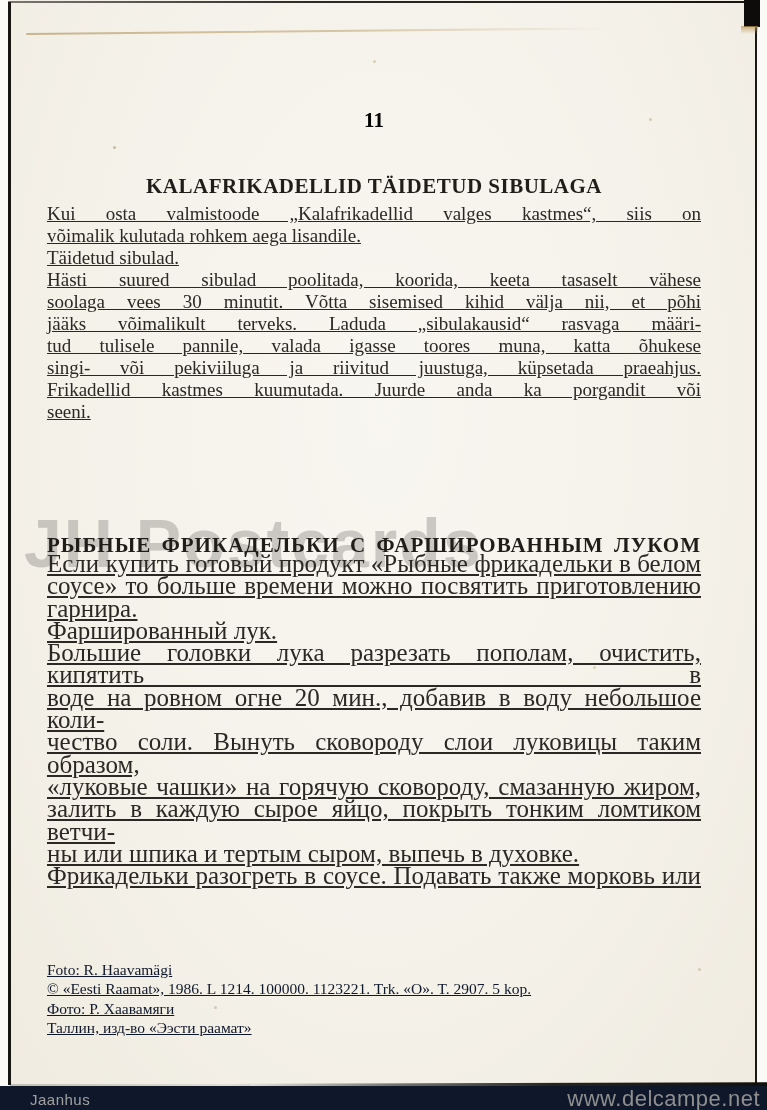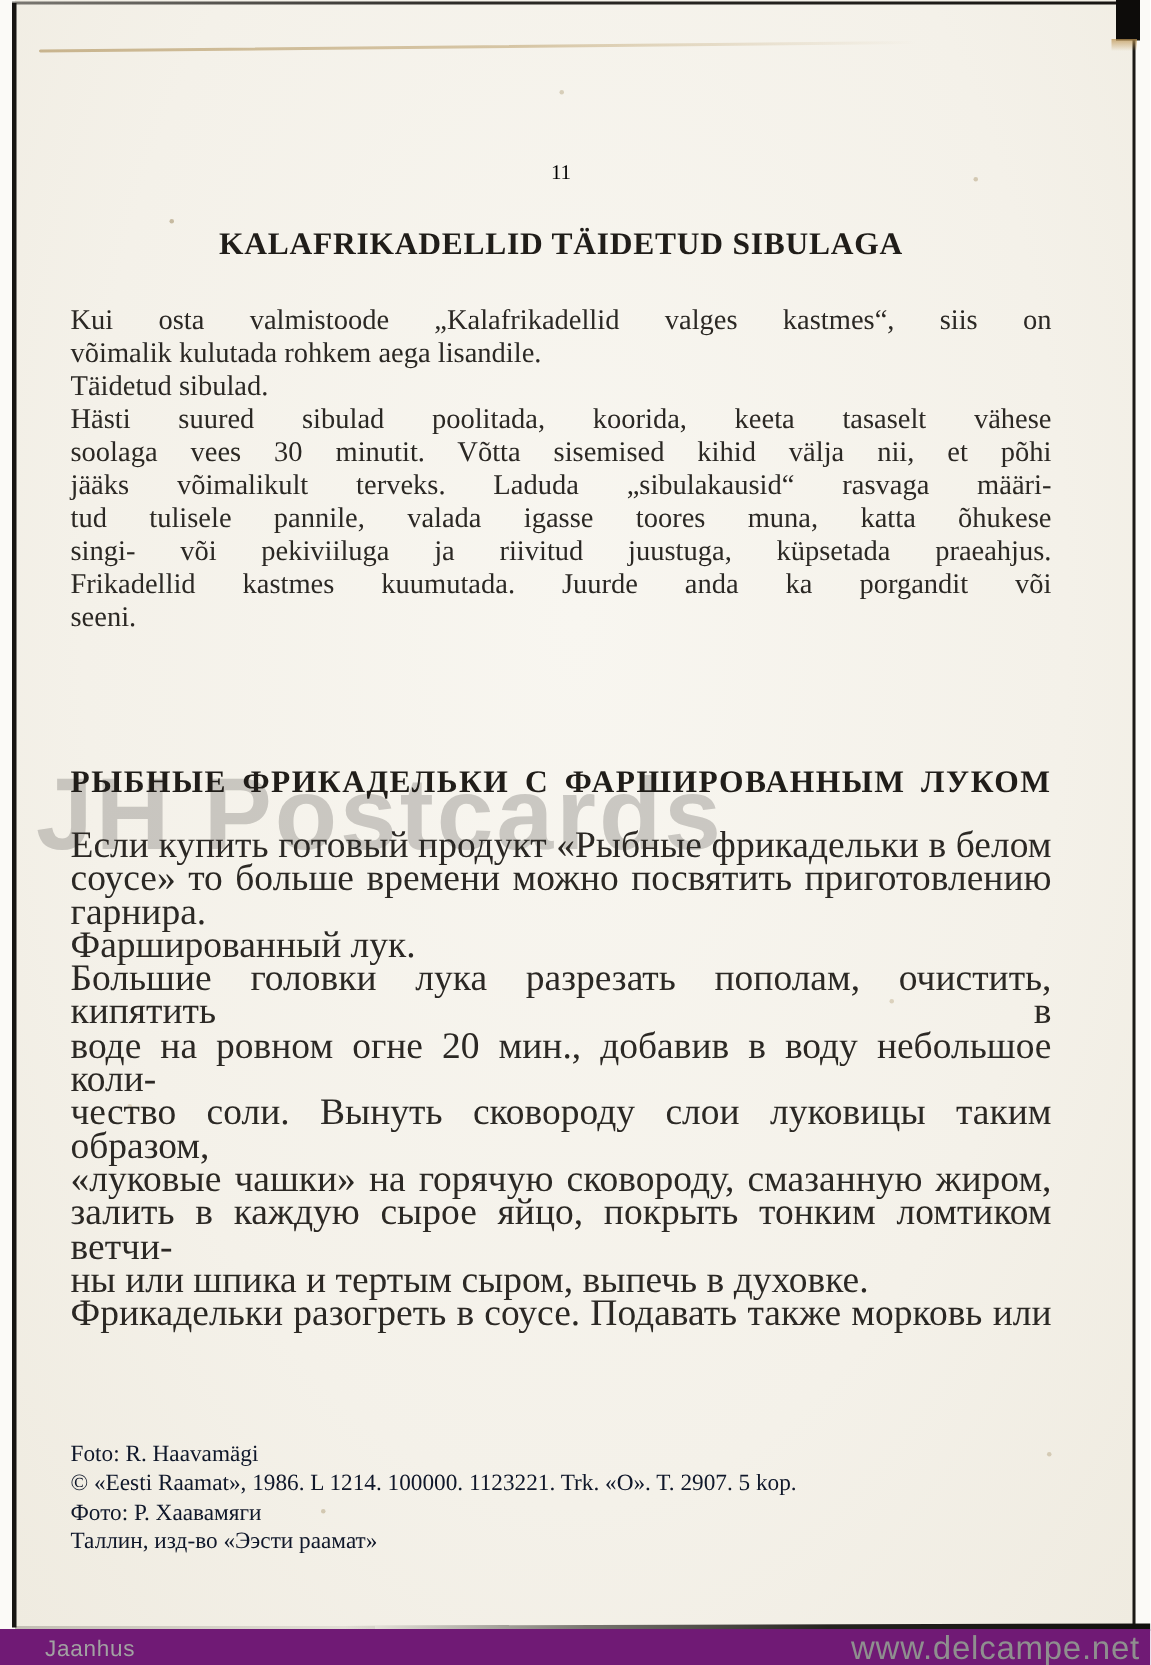--- a/index.html
+++ b/index.html
@@ -89,45 +89,45 @@
     letter-spacing: 2px;
     color: rgba(108,106,102,0.32);
     white-space: nowrap;
     z-index: 1;
     transform: scaleX(1.0);
   }
   
   .text-col { position: absolute; left: 47px; width: 654px; z-index: 3; }
   .page-number {
     top: 108px; text-align: center;
-    font-weight: normal; font-size: 14px; color: #000000;
+    font-weight: bold; font-size: 21px; color: #000000;
   }
   .heading {
     font-weight: bold; font-size: 21px; color: #201d19;
-    letter-spacing: 0.5px; white-space: nowrap; text-align: center;
+    letter-spacing: 0.5px; white-space: nowrap; text-align: center; margin-top: 24px;
   }
   .heading-et { top: 150px; }
   .heading-ru {
     top: 509px; white-space: normal;
     text-align: justify; text-align-last: justify; -moz-text-align-last: justify;
     letter-spacing: 1px;
   }
   .body-et { top: 203px; font-size: 19px; line-height: 22px; }
   .body-ru { top: 553px; font-size: 25px; line-height: 22.3px; }
-  .tline { text-align: left; }
+  .tline { text-align: left; text-decoration: underline; }
   .tline.full {
     text-align: justify;
     text-align-last: justify;
     -moz-text-align-last: justify;
   }
   .imprint { top: 960px; font-size: 15.5px; line-height: 19.4px; color: #0f172a; }
   
   .footer {
     position: absolute; left: 0; top: 1086px; width: 767px; height: 24px;
-    background: #701a75; z-index: 6;
+    background: #0f172a; z-index: 6;
     font-family: "Liberation Sans", sans-serif;
   }
   .seller-watermark {
     position: absolute; left: 30px; top: 5px;
     font-size: 15px; color: #a2a2a2; letter-spacing: 0.5px;
   }
   .site-watermark {
     position: absolute; right: 7px; top: 0px;
     font-size: 22px; color: #8f8f8f; letter-spacing: 0.5px;
   }

